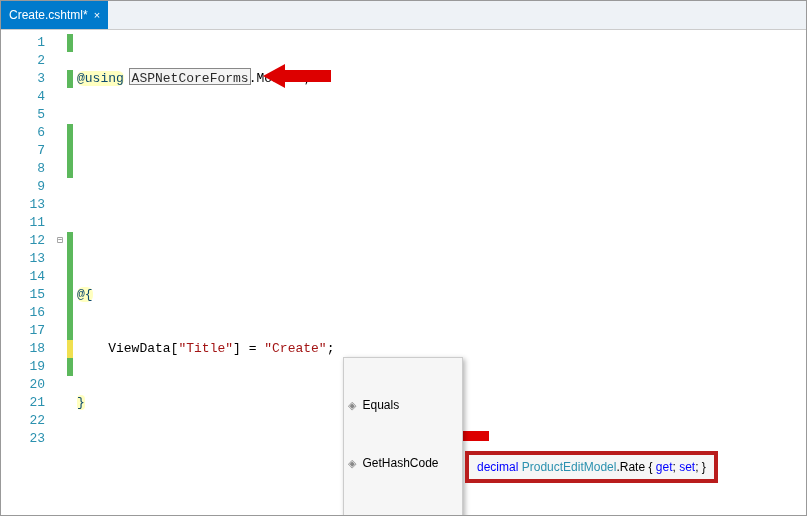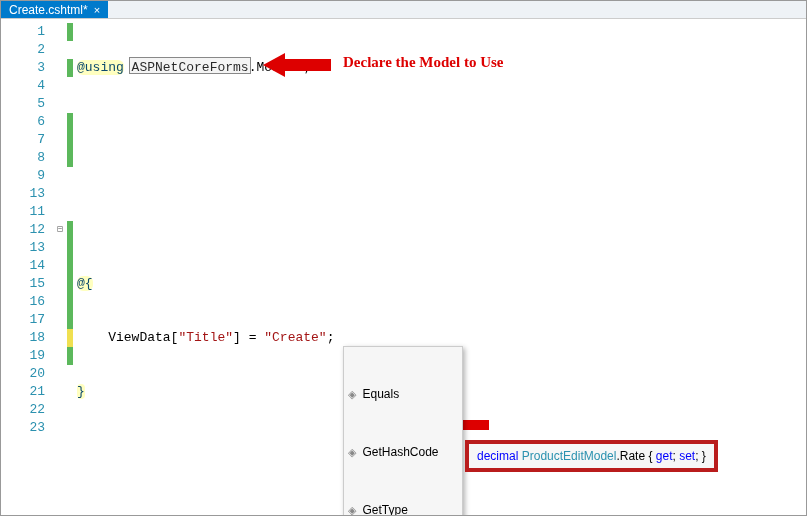--- a/index.html
+++ b/index.html
@@ -1,17 +1,17 @@
 <!DOCTYPE html>
 <html><head>
 <meta charset="utf-8">
 <style>
 * { margin: 0; padding: 0; box-sizing: border-box; }
 body { font-family: Consolas, 'Courier New', monospace; font-size: 13px; background: #fff; width: 807px; height: 516px; overflow: hidden; border: 1px solid #999; }
-.tab-bar { background: #eef2f6; height: 18px; display: flex; align-items: stretch; border-bottom: 1px solid #ccc; }
+.tab-bar { background: #eef2f6; height: 29px; display: flex; align-items: stretch; border-bottom: 1px solid #ccc; }
 .tab { background: #007acc; color: #fff; padding: 3px 8px; display: flex; align-items: center; font-family: 'Segoe UI', sans-serif; font-size: 12px; }
 .tab-close { margin-left: 6px; font-size: 11px; }
 .editor { display: flex; height: calc(100% - 24px); position: relative; }
 .gutter { width: 52px; background: #fff; color: #2b91af; text-align: right; padding-right: 8px; padding-top: 4px; font-size: 13px; line-height: 18px; }
 .gutter-line { height: 18px; }
 .fold-col { width: 14px; background: #fff; padding-top: 4px; line-height: 18px; font-size: 10px; color: #888; }
 .fold-col div { height: 18px; text-align: center; }
 .mark-col { width: 6px; background: #fff; padding-top: 4px; }
 .mark-col div { height: 18px; }
 .mg { background: #5cb85c; }
@@ -142,21 +142,20 @@
     
     
 
     
     <div class="highlight-box" style="left:56px; top:38px; width:122px; height:17px;"></div>
 
     
     <svg class="arrow" style="left:190px; top:32px;" width="70" height="28">
       <polygon points="0,14 22,2 22,8 68,8 68,20 22,20 22,26" fill="#d00"></polygon>
     </svg>
-    <div class="annotation" style="left:270px; top:34px;">Declare the Model to Use</div>
 
     
     <svg class="arrow" style="left:368px; top:394px;" width="50" height="24">
       <polygon points="0,12 18,2 18,7 48,7 48,17 18,17 18,22" fill="#d00"></polygon>
     </svg>
 
     
     <div class="intellisense" style="left:270px; top:327px;">
       <div class="intellisense-item"><span class="icon-cube">◈</span><span>Equals</span></div>
       <div class="intellisense-item"><span class="icon-cube">◈</span><span>GetHashCode</span></div>

